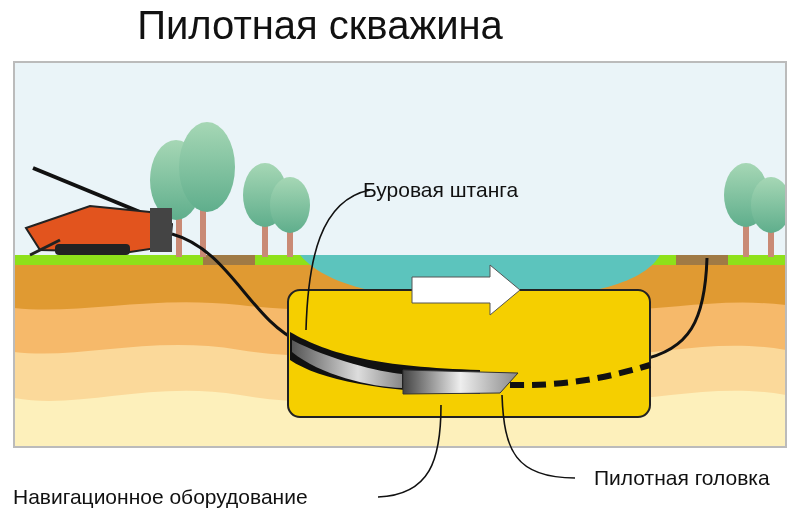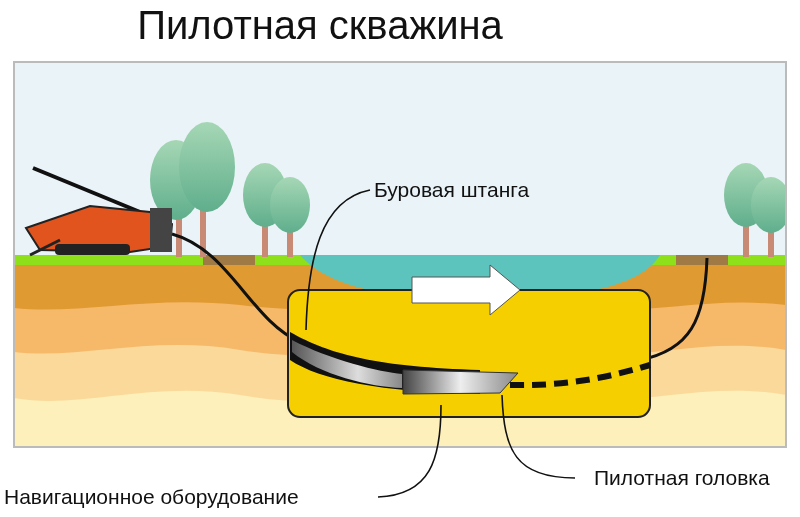--- a/index.html
+++ b/index.html
@@ -85,15 +85,15 @@
     <path d="M412 277 H490 V265 L520 290 L490 315 V303 H412 Z" fill="#fff" stroke="#555" stroke-width="1"></path>
   </g>
 
   <rect x="14" y="62" width="772" height="385" fill="none" stroke="#bbb" stroke-width="2"></rect>
 
   <path d="M306 330 C308 260 320 200 370 190" fill="none" stroke="#111" stroke-width="1.6"></path>
   <path d="M441 405 C441 460 430 495 378 497" fill="none" stroke="#111" stroke-width="1.6"></path>
   <path d="M502 395 C504 450 515 478 575 478" fill="none" stroke="#111" stroke-width="1.6"></path>
 </svg>
 
-<div class="label" style="left:374px;top:178px;">Буровая штанга</div>
+<div class="label" style="left:363px;top:178px;">Буровая штанга</div>
 <div class="label" style="left:594px;top:466px;">Пилотная головка</div>
-<div class="label" style="left:4px;top:485px;">Навигационное оборудование</div>
+<div class="label" style="left:13px;top:485px;">Навигационное оборудование</div>
 
 </body></html>

